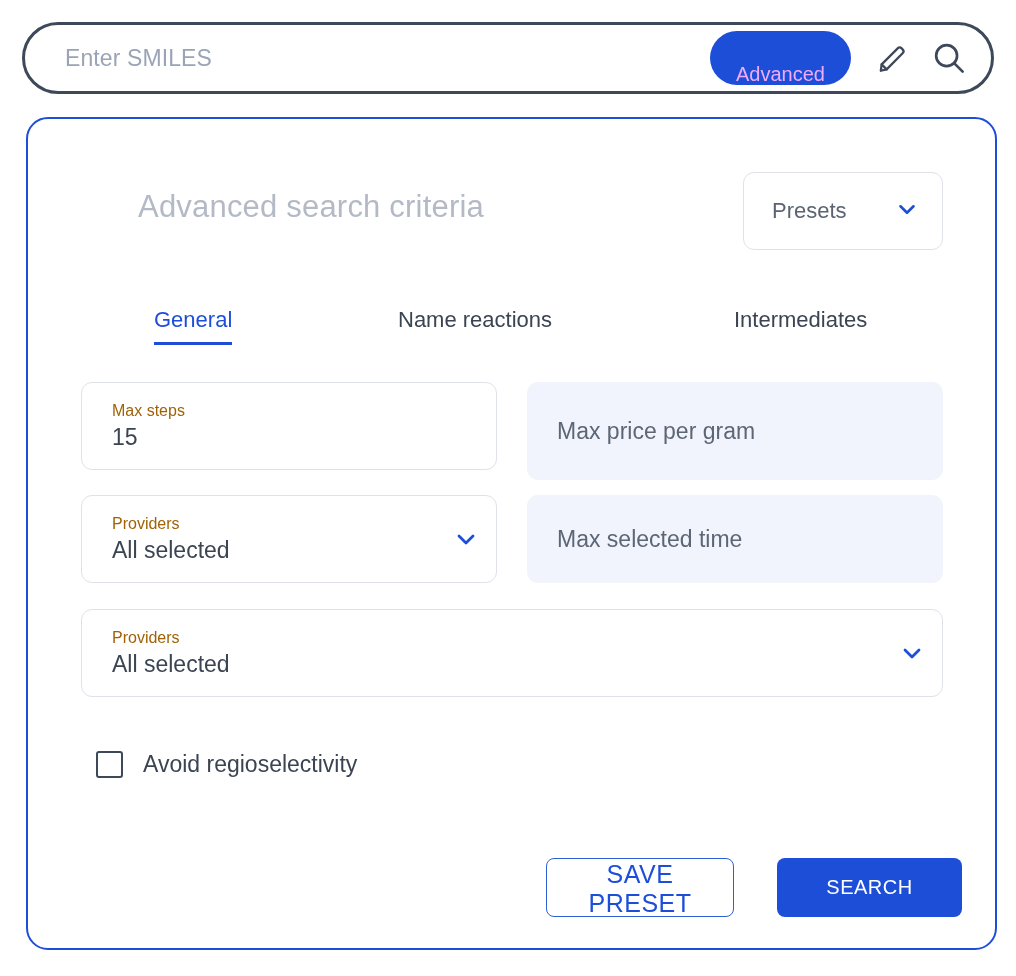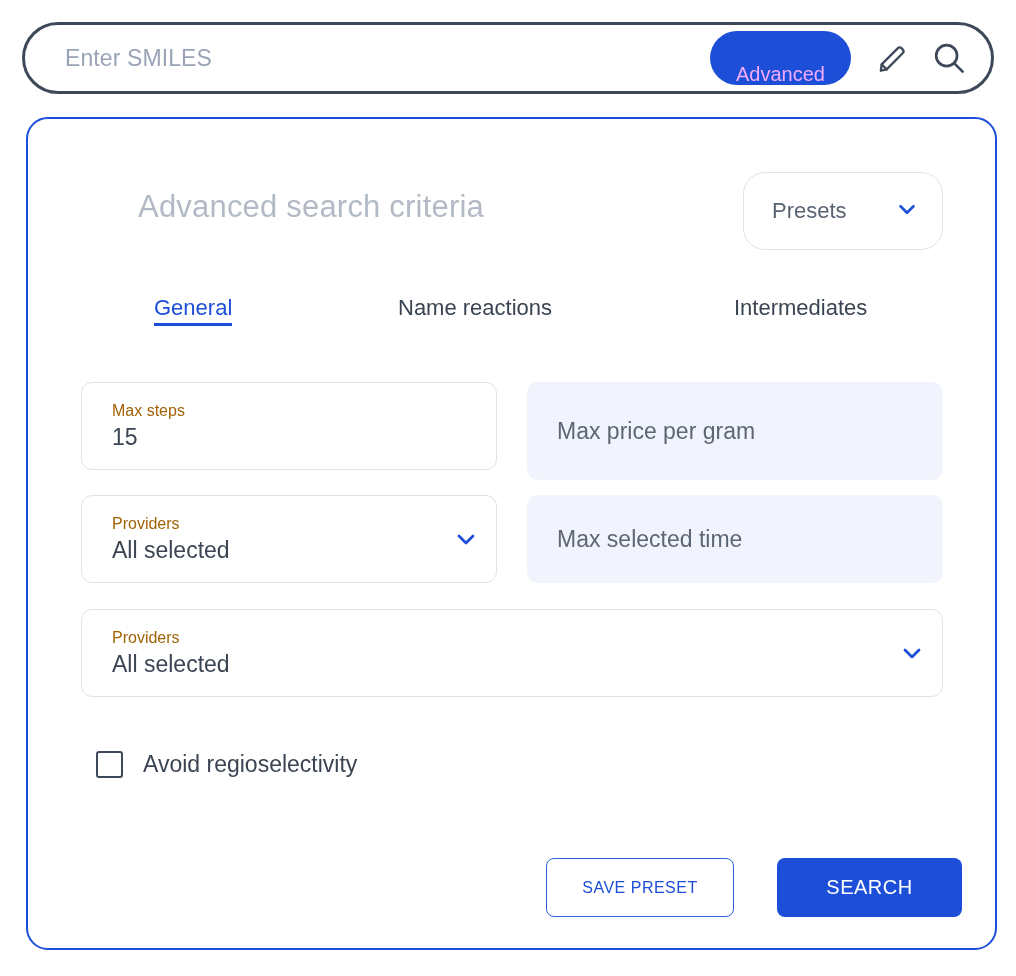--- a/index.html
+++ b/index.html
@@ -94,21 +94,21 @@
     letter-spacing: .2px;
   }
   .presets-btn {
     position: absolute;
     left: 715px;
     top: 53px;
     width: 200px;
     height: 78px;
     box-sizing: border-box;
     border: 1px solid #dfe2e8;
-    border-radius: 22px;
+    border-radius: 11px;
     background: #ffffff;
     display: flex;
     align-items: center;
     justify-content: space-between;
     padding: 0 22px 0 28px;
     cursor: pointer;
   }
   .presets-label {
     font-size: 22px;
     color: #5a6473;
@@ -117,25 +117,25 @@
   
   .tabs {
     position: absolute;
     left: 100px;
     top: 172px;
     width: 800px;
     height: 50px;
   }
   .tab {
     position: absolute;
-    top: 4px;
+    top: 16px;
     font-size: 22px;
     color: #3b4452;
     cursor: pointer;
-    padding-bottom: 2px;
+    padding-bottom: 9px;
     white-space: nowrap;
   }
   .tab.active {
     color: #1d4ed8;
     border-bottom: 3px solid #1d4ed8;
   }
   .tab-0 { left: 26px; }
   .tab-1 { left: 270px; }
   .tab-2 { left: 606px; }
 
@@ -221,21 +221,21 @@
     left: 518px;
     top: 739px;
     width: 188px;
     height: 59px;
     box-sizing: border-box;
     border: 1px solid #2f5fd4;
     border-radius: 8px;
     background: #ffffff;
     color: #1d4ed8;
     font-family: "Liberation Sans", sans-serif;
-    font-size: 16px;
+    font-size: 25px;
     letter-spacing: .5px;
     cursor: pointer;
   }
   .search-submit-btn {
     position: absolute;
     left: 749px;
     top: 739px;
     width: 185px;
     height: 59px;
     box-sizing: border-box;

